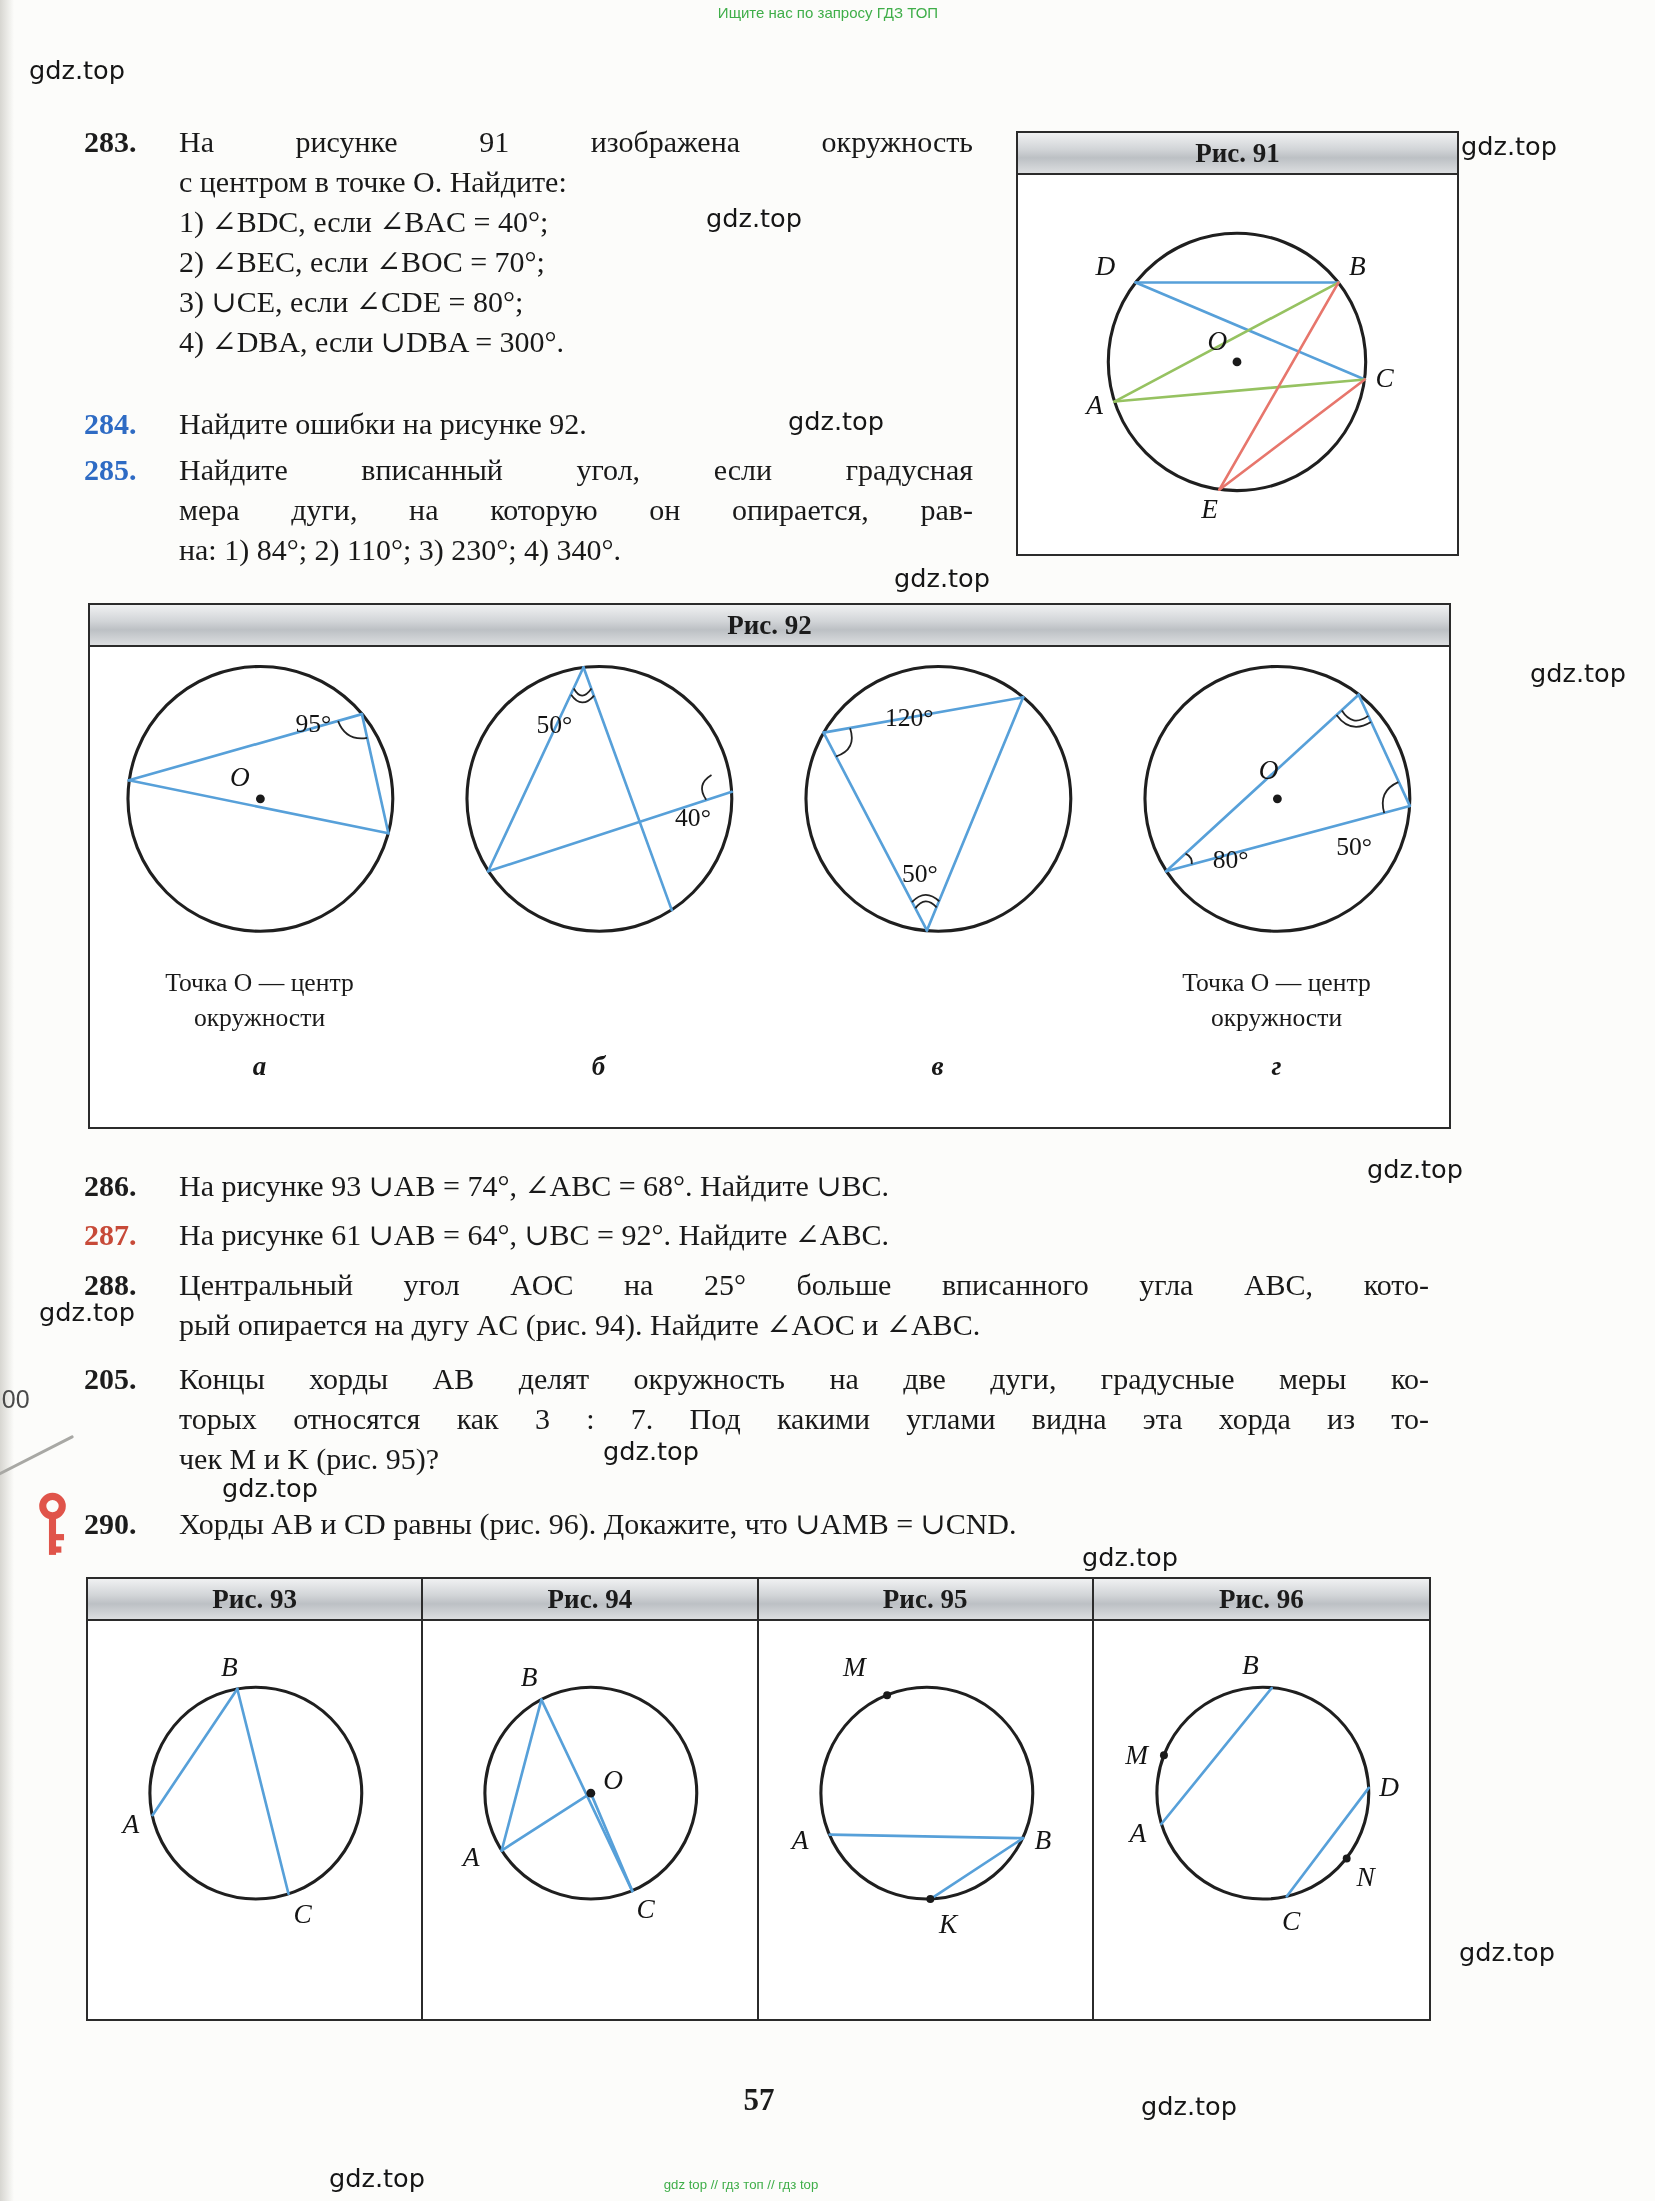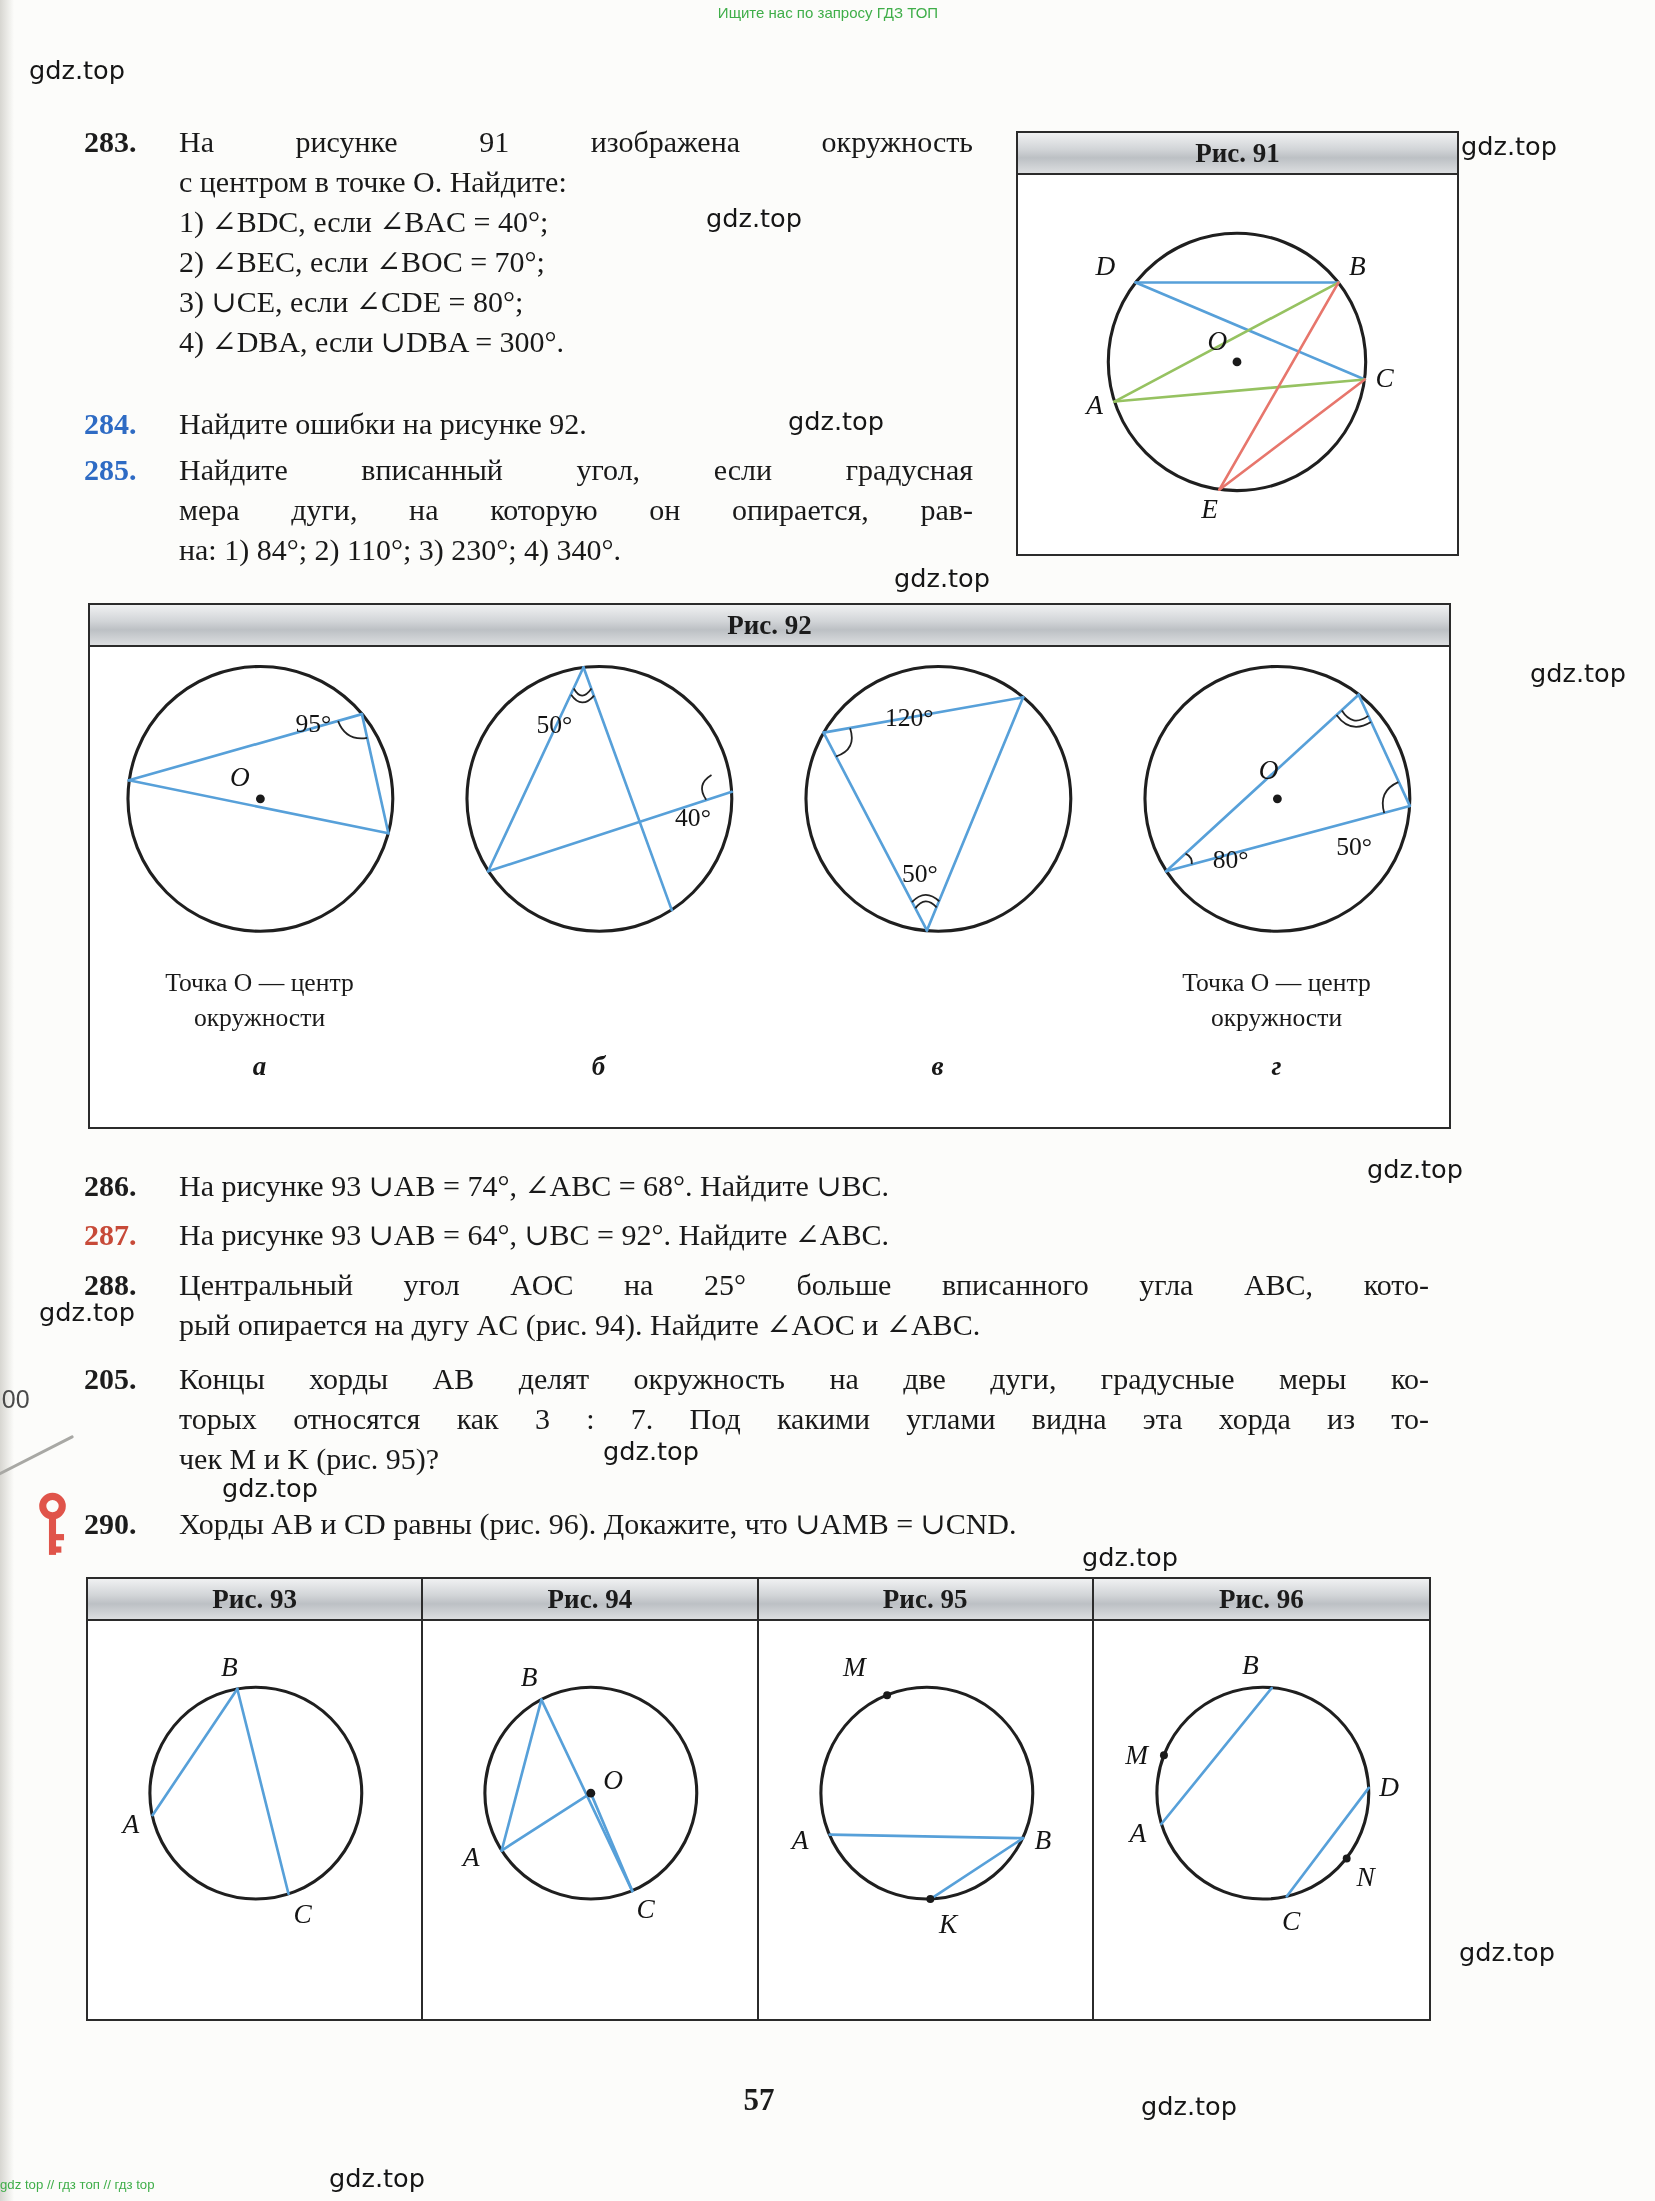--- a/index.html
+++ b/index.html
@@ -15,21 +15,21 @@
   }
   .wm {
     position:absolute; font-family:"DejaVu Sans","Liberation Sans",sans-serif;
     font-size:25.6px; color:#151515; white-space:nowrap;
   }
   .top-green {
     position:absolute; top:4.4px; left:0; width:100%; text-align:center;
     font-family:"Liberation Sans",sans-serif; font-size:15px; color:#3fae49;
   }
   .footer-green {
-    position:absolute; top:2177px; left:0; width:1482px; 
+    position:absolute; top:2177px; left:0; width:1482px; text-align:center;
     font-family:"Liberation Sans",sans-serif; font-size:13.2px; color:#3fae49;
   }
   .pagenum {
     position:absolute; top:2082px; left:706px; width:106px; text-align:center;
     font-weight:bold; font-size:31px; color:#1c1c1c;
   }
   
   .prob { position:absolute; left:179px; font-size:30px; line-height:40px; color:#191919; }
   .w900 { width:794px; }
   .w1417 { width:1250px; }
@@ -226,21 +226,21 @@
     </div>
   </div>
 
   <div class="prob w1417" style="top:1166px">
     <span class="pnum c-dark">286.</span>
     <div class="pline">На рисунке 93 ∪AB = 74°, ∠ABC = 68°. Найдите ∪BC.</div>
   </div>
 
   <div class="prob w1417" style="top:1215px">
     <span class="pnum c-red">287.</span>
-    <div class="pline">На рисунке 93 ∪AB = 64°, ∪BC = 92°. Найдите ∠ABC.</div>
+    <div class="pline">На рисунке 61 ∪AB = 64°, ∪BC = 92°. Найдите ∠ABC.</div>
   </div>
 
   <div class="prob w1417" style="top:1265px">
     <span class="pnum c-dark">288.</span>
     <div class="pline jl">Центральный угол AOC на 25° больше вписанного угла ABC, кото-</div>
     <div class="pline">рый опирается на дугу AC (рис. 94). Найдите ∠AOC и ∠ABC.</div>
   </div>
 
   <div class="prob w1417" style="top:1359px">
     <span class="pnum c-dark">205.</span>

